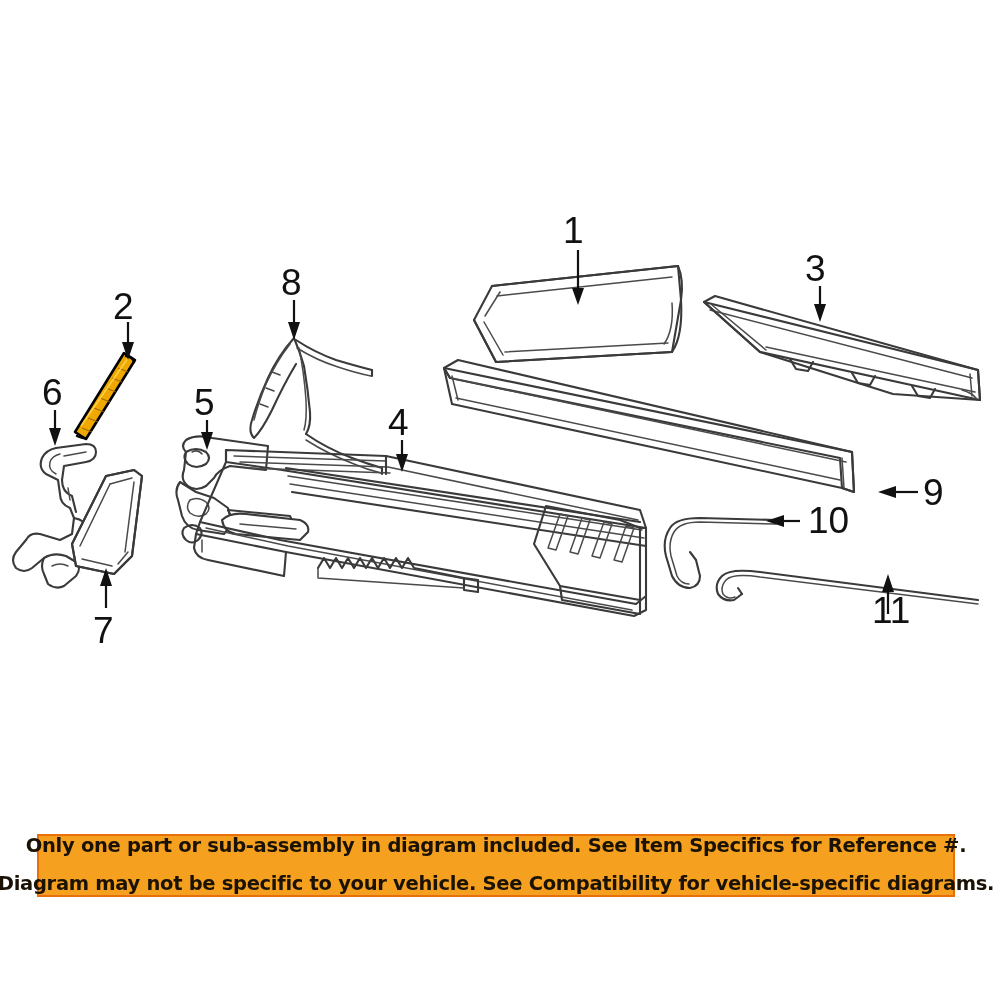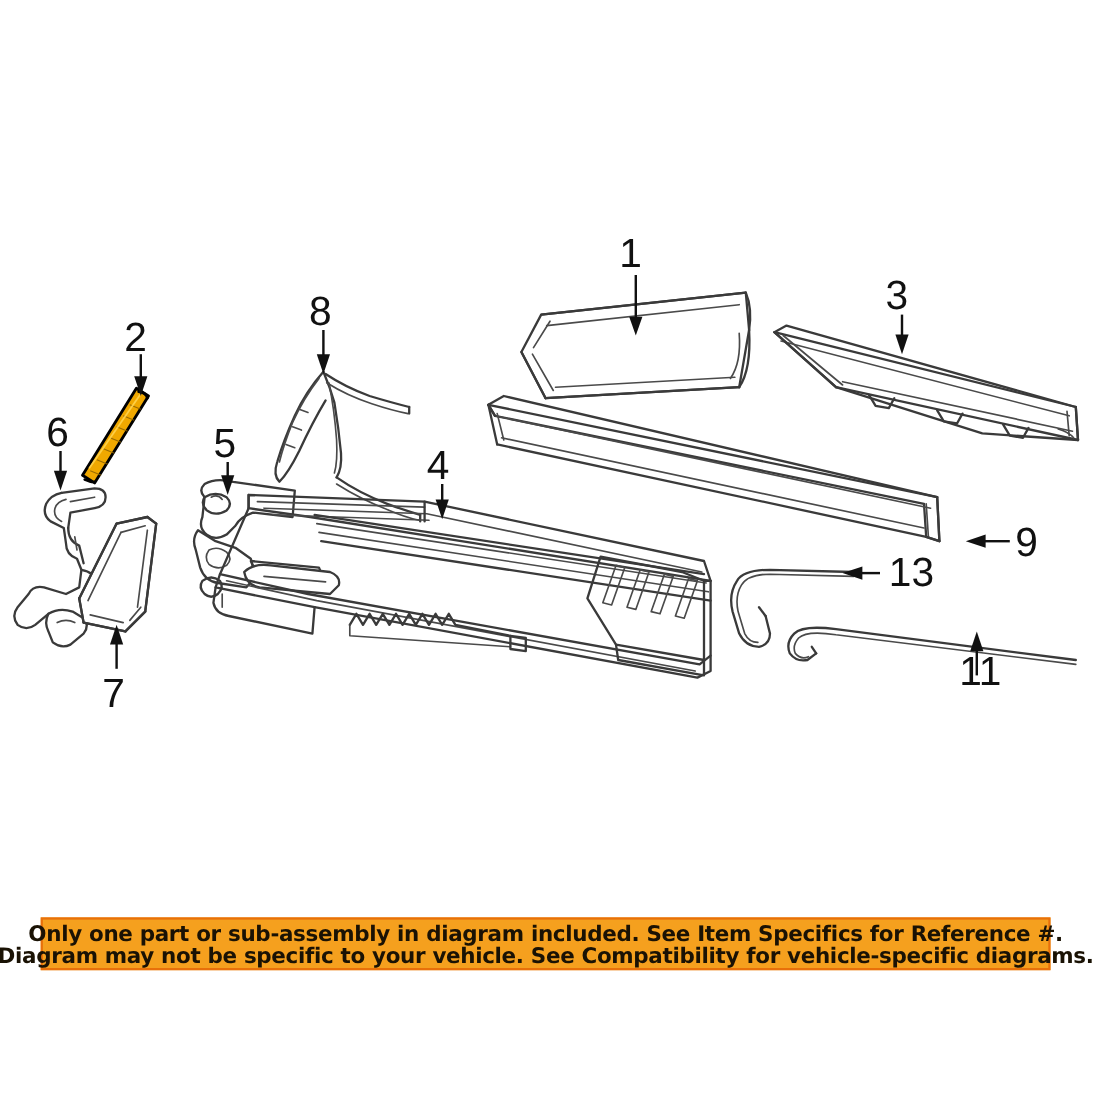--- a/index.html
+++ b/index.html
@@ -38,28 +38,28 @@
     color: #111111;
     line-height: 1;
     white-space: nowrap;
     letter-spacing: 0px;
   }
   #disclaimer-banner {
     position: absolute;
     left: 37px;
     top: 834px;
     width: 918px;
-    height: 48px;
+    height: 63px;
     background: #F5A01E;
     border: 2px solid #E8700A;
     box-sizing: border-box;
     display: flex;
     flex-direction: column;
     align-items: center;
-    justify-content: flex-end;
+    justify-content: space-between;
   }
   .banner-line {
     font-family: "DejaVu Sans", sans-serif;
     font-size: 19.5px;
     font-weight: bold;
     color: #1a1204;
     line-height: 1.06;
     white-space: nowrap;
     text-align: center;
     letter-spacing: -0.3px;
@@ -285,21 +285,21 @@
 
   <div class="callout-label" style="left:563px; top:212px;">1</div>
   <div class="callout-label" style="left:113px; top:288px;">2</div>
   <div class="callout-label" style="left:805px; top:250px;">3</div>
   <div class="callout-label" style="left:388px; top:404px;">4</div>
   <div class="callout-label" style="left:194px; top:384px;">5</div>
   <div class="callout-label" style="left:42px;  top:374px;">6</div>
   <div class="callout-label" style="left:93px;  top:612px;">7</div>
   <div class="callout-label" style="left:281px; top:264px;">8</div>
   <div class="callout-label" style="left:923px; top:474px;">9</div>
-  <div class="callout-label" style="left:808px; top:502px;">13</div>
+  <div class="callout-label" style="left:808px; top:502px;">10</div>
   <div class="callout-label" style="left:872px; top:592px;">11</div>
 
   <div id="disclaimer-banner">
     <div class="banner-line">Only one part or sub-assembly in diagram included. See Item Specifics for Reference #.</div>
     <div class="banner-line">Diagram may not be specific to your vehicle. See Compatibility for vehicle-specific diagrams.</div>
   </div>
 
 </div>
 
 </body></html>

